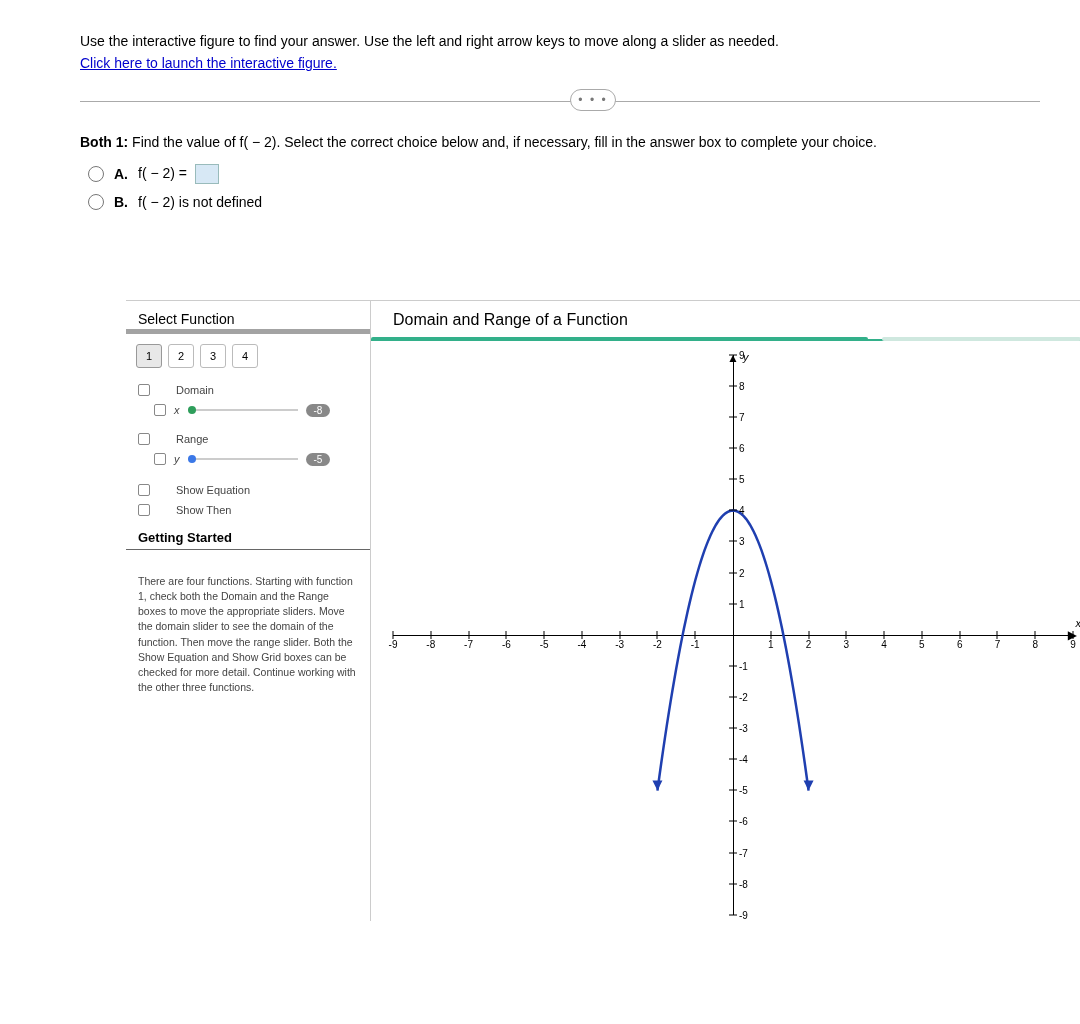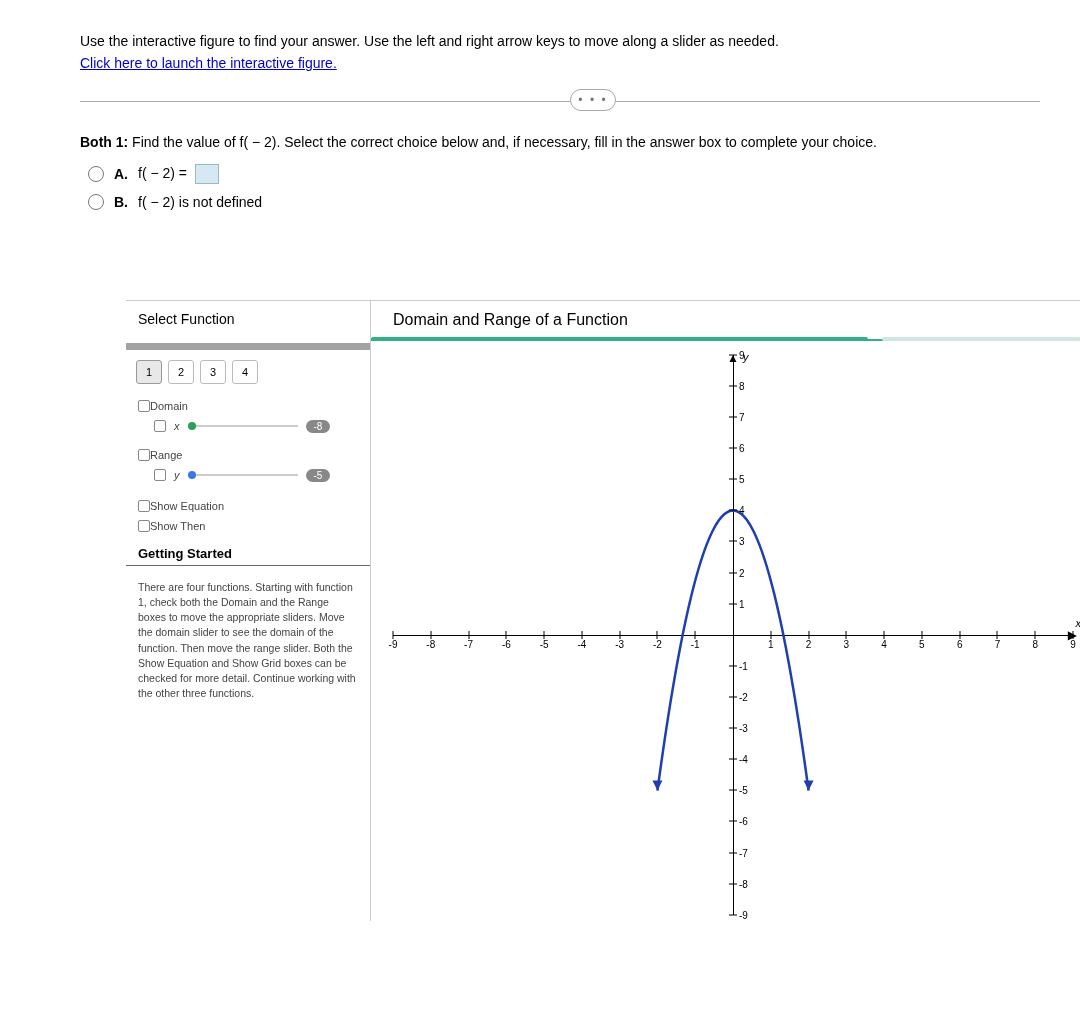--- a/index.html
+++ b/index.html
@@ -54,34 +54,34 @@
     width: 955px;
     border-top: 1px solid #ccc;
   }
   .panel-left {
     width: 245px;
     border-right: 1px solid #ccc;
     padding: 0;
   }
   .panel-header {
     font-size: 14px;
-    padding: 10px 12px 16px;
-    border-bottom: 7px solid #a3a3a3;
+    padding: 10px 12px 2px;
+    border-bottom: 5px solid #a3a3a3;
     font-weight: 400;
   }
   .func-btns { display:flex; gap:6px; padding: 10px 10px 12px; }
   .func-btn {
     width: 26px; height: 24px;
     border: 1px solid #bbb; border-radius: 3px;
     display:flex; align-items:center; justify-content:center;
     font-size: 11px; background:#fff;
   }
   .func-btn.selected { background:#e8e8e8; border-color:#999; }
   .check-row {
-    display:flex; align-items:center; gap:0;
+    display:flex; align-items:center; gap:26px;
     padding: 4px 12px; font-size: 11px; color:#444;
   }
   .cb {
     width: 12px; height: 12px; border:1px solid #888; border-radius:2px;
     background:#fff; flex:none;
   }
   .sub-row { padding-left: 28px; display:flex; align-items:center; gap:8px; }
   .mini-slider {
     position:relative; width:110px; height:8px;
   }
@@ -90,21 +90,21 @@
   .mini-thumb.green { background:#2e9e5b; left:0; }
   .mini-thumb.blue { background:#3b78e7; left:0; }
   .pill {
     background:#888; color:#fff; font-size:10px;
     border-radius:10px; padding:1px 8px;
   }
   .gs-header {
     font-weight:600; font-size:13px;
     padding: 10px 12px 4px;
     border-bottom: 1px solid #666;
-    margin-bottom:14px;
+    margin-bottom:24px;
   }
   .gs-text {
     font-size: 10.5px; color:#444; line-height:1.45;
     padding: 0 12px 12px;
   }
 
   .panel-right { flex:1; position:relative; padding:0; min-height:620px; }
   .right-title {
     font-size: 16px; padding: 10px 0 10px 22px;
     border-bottom: 2px solid #33b08a;

